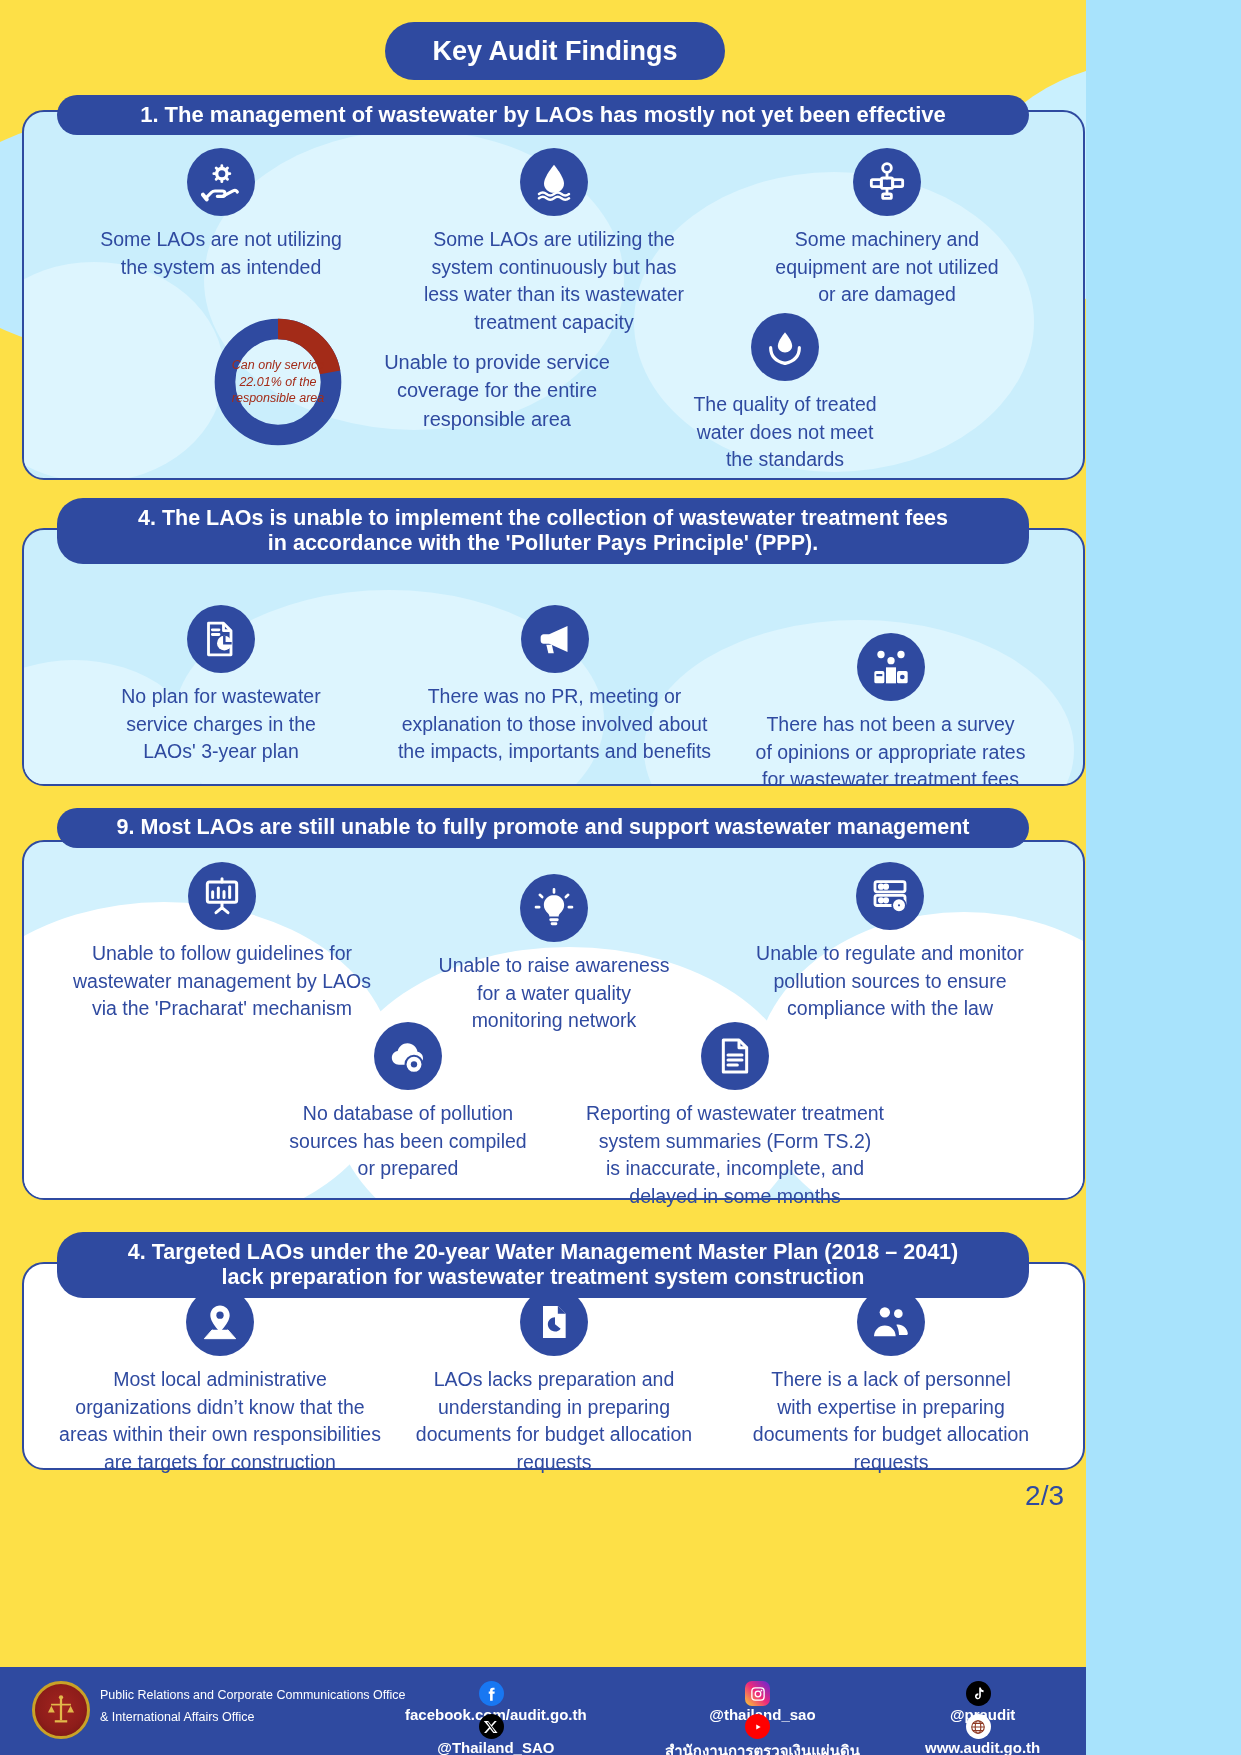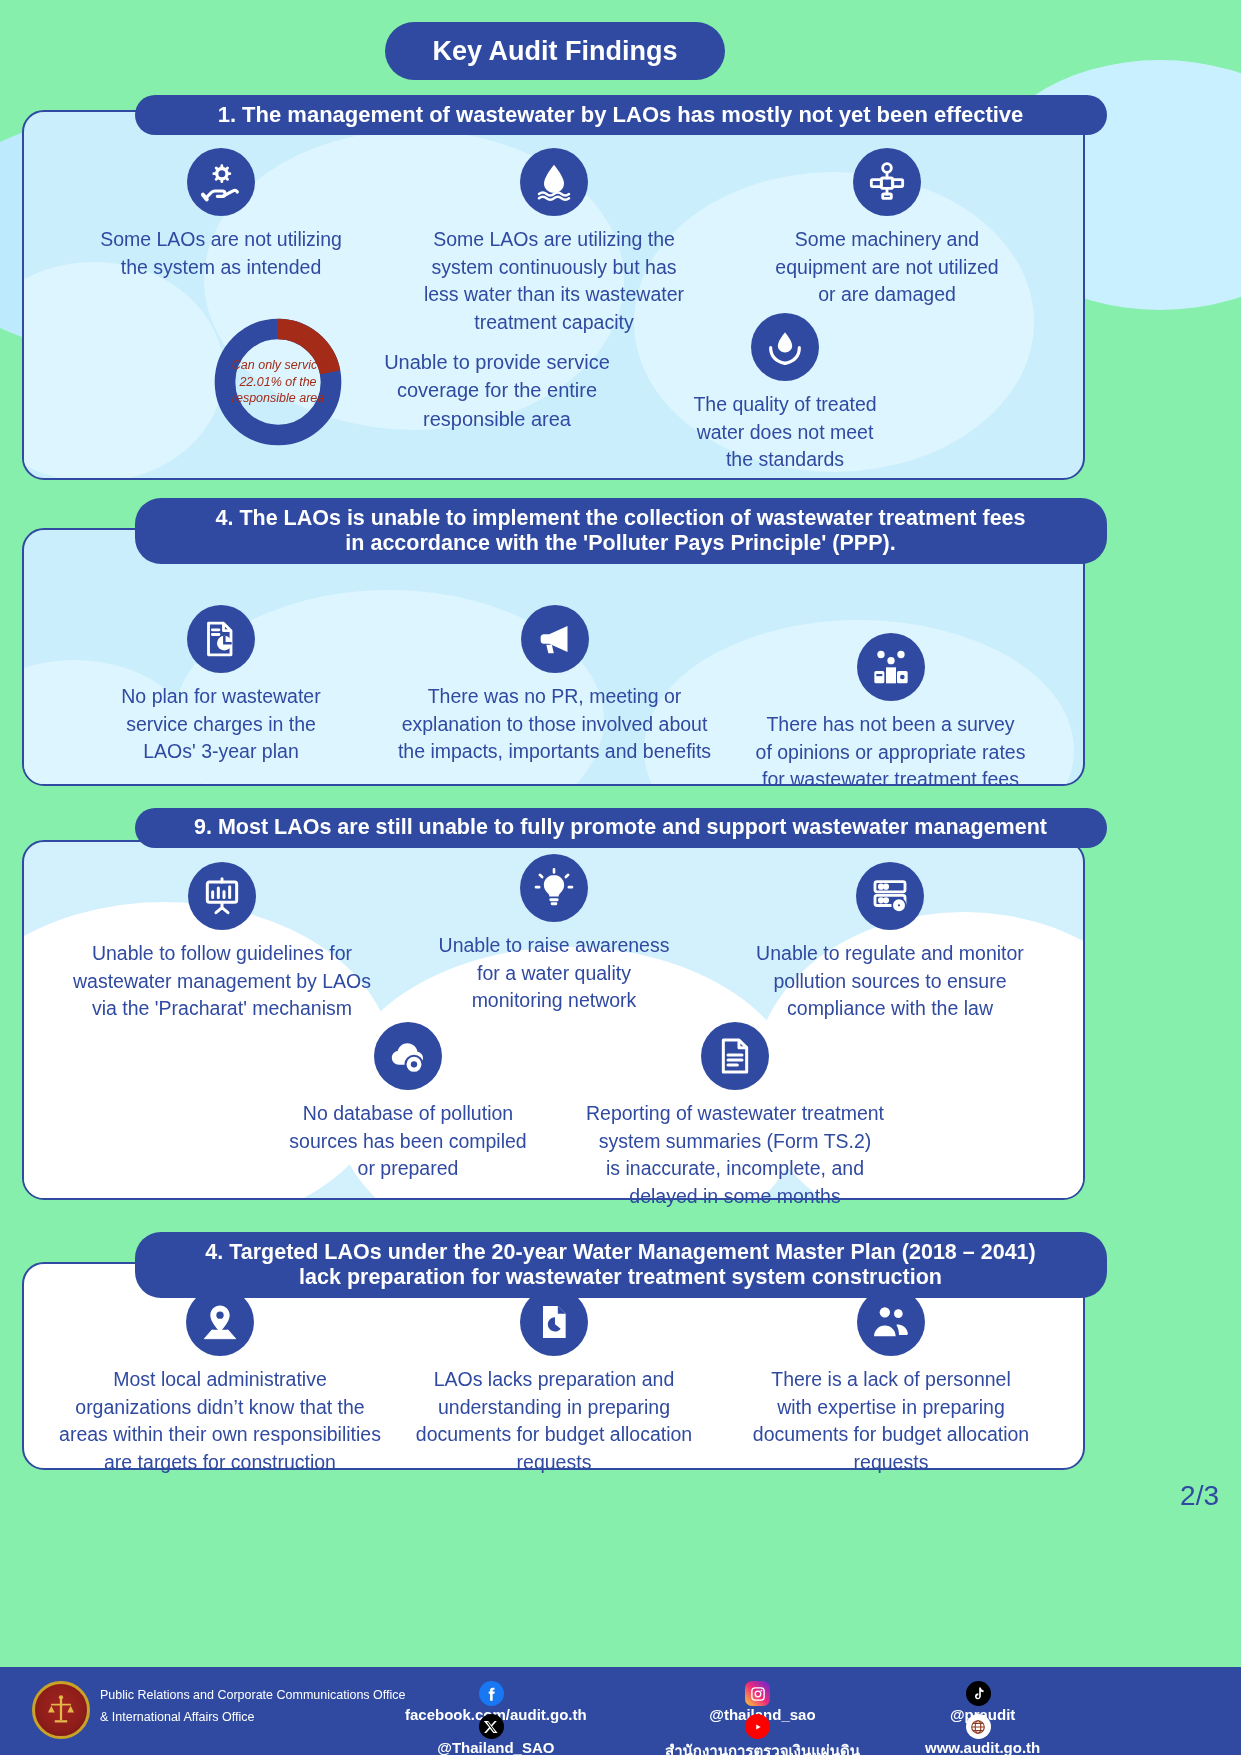--- a/index.html
+++ b/index.html
@@ -4,22 +4,22 @@
 <style>
   * { box-sizing: border-box; margin:0; padding:0; }
   html,body{
     width:1241px; height:1755px;
     font-family:"Liberation Sans", sans-serif;
     background:#a8e3fc;
     overflow:hidden;
   }
   #page{
     position:relative;
-    width:1241px; height:1755px;
-    background:#86efac;
+    width:1086px; height:1755px;
+    background:#fde047;
     overflow:hidden;
   }
   
   .cloudbg{ position:absolute; border-radius:50%; background:#bdeafd; pointer-events:none; }
   .cloudbg.lite{ background:#c9f0fe; }
 
   
   .title-pill{
     position:absolute; left:385px; top:22px;
     width:340px; height:58px;
@@ -266,21 +266,21 @@
       <svg viewBox="0 0 24 24" fill="none" stroke="#fff" stroke-width="1.8">
           <path d="M12 1.6v2" stroke-linecap="round"></path>
           <rect x="3.2" y="3.6" width="17.6" height="12.2" rx="1.2"></rect>
           <path d="M6.4 12.9V9.4M9.8 12.9V7.2M13.2 12.9v-3.6M16.6 12.9V6.4" stroke-linecap="round"></path>
           <path d="M12 15.8v3.2M8.4 22l3.6-3M15.6 22L12 19" stroke-linecap="round"></path>
         </svg>
     </div>
     <div class="item-text">Unable to follow guidelines for<br>wastewater management by LAOs<br>via the 'Pracharat' mechanism</div>
   </div>
 
-  <div class="item" style="left:395px; top:854px; width:318px;">
+  <div class="item" style="left:395px; top:874px; width:318px;">
     <div class="icon-circle">
       <svg viewBox="0 0 24 24" fill="#fff">
           <path d="M12 4.2c-3.4 0-6.1 2.7-6.1 6 0 2.3 1.3 3.8 2.4 5 .6.6.9 1.2.9 1.9h5.6c0-.7.3-1.3.9-1.9 1.1-1.2 2.4-2.7 2.4-5 0-3.3-2.7-6-6.1-6z"></path>
           <rect x="9.2" y="18.2" width="5.6" height="1.7" rx="0.8"></rect>
           <rect x="10" y="20.6" width="4" height="1.7" rx="0.8"></rect>
           <path d="M12 .8v1.9M3.5 4.1l1.4 1.3M20.5 4.1l-1.4 1.3M1.2 11.5h1.9M20.9 11.5h1.9" stroke="#fff" stroke-width="1.6" stroke-linecap="round"></path>
         </svg>
     </div>
     <div class="item-text">Unable to raise awareness<br>for a water quality<br>monitoring network</div>
   </div>

